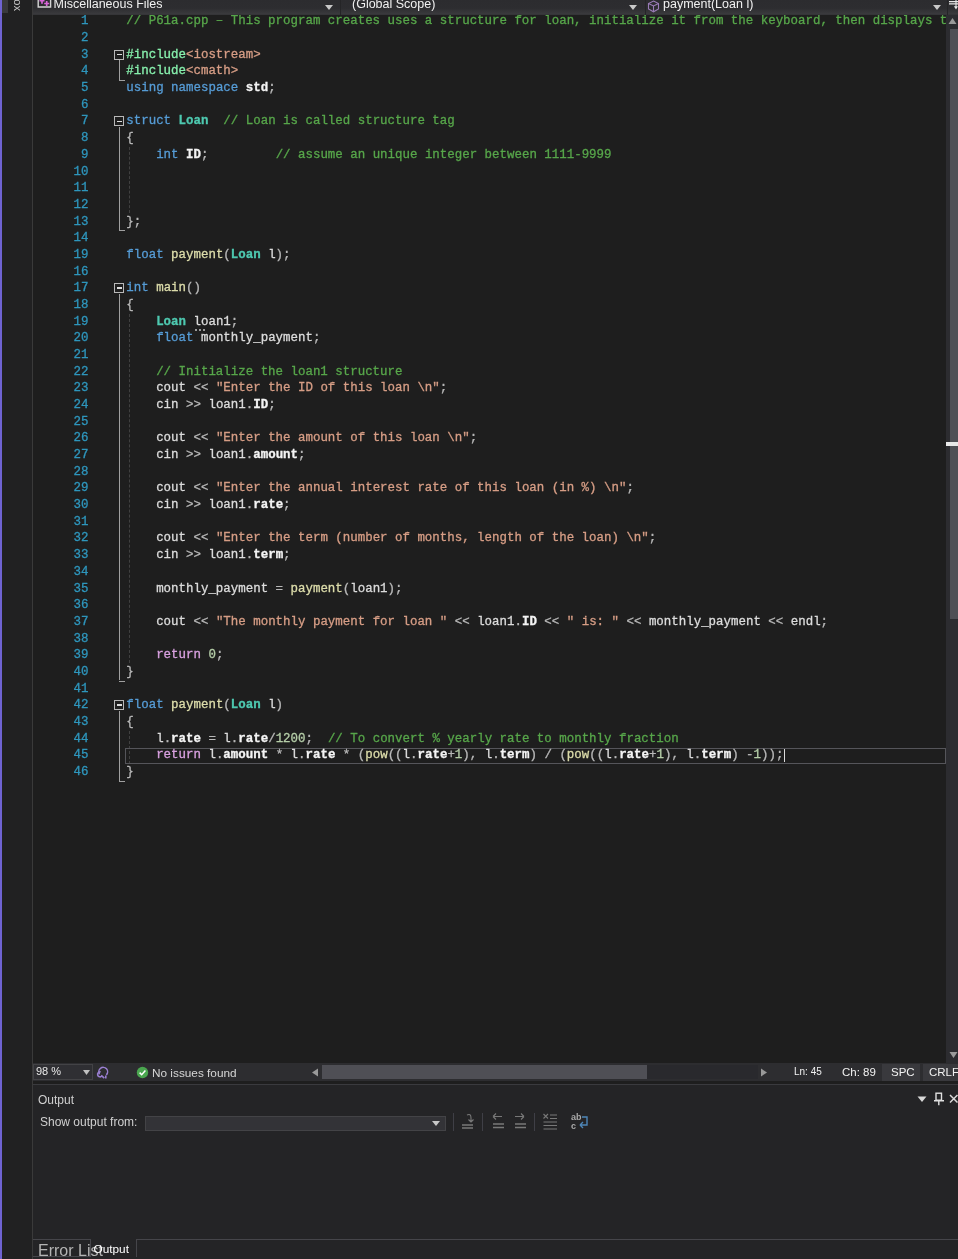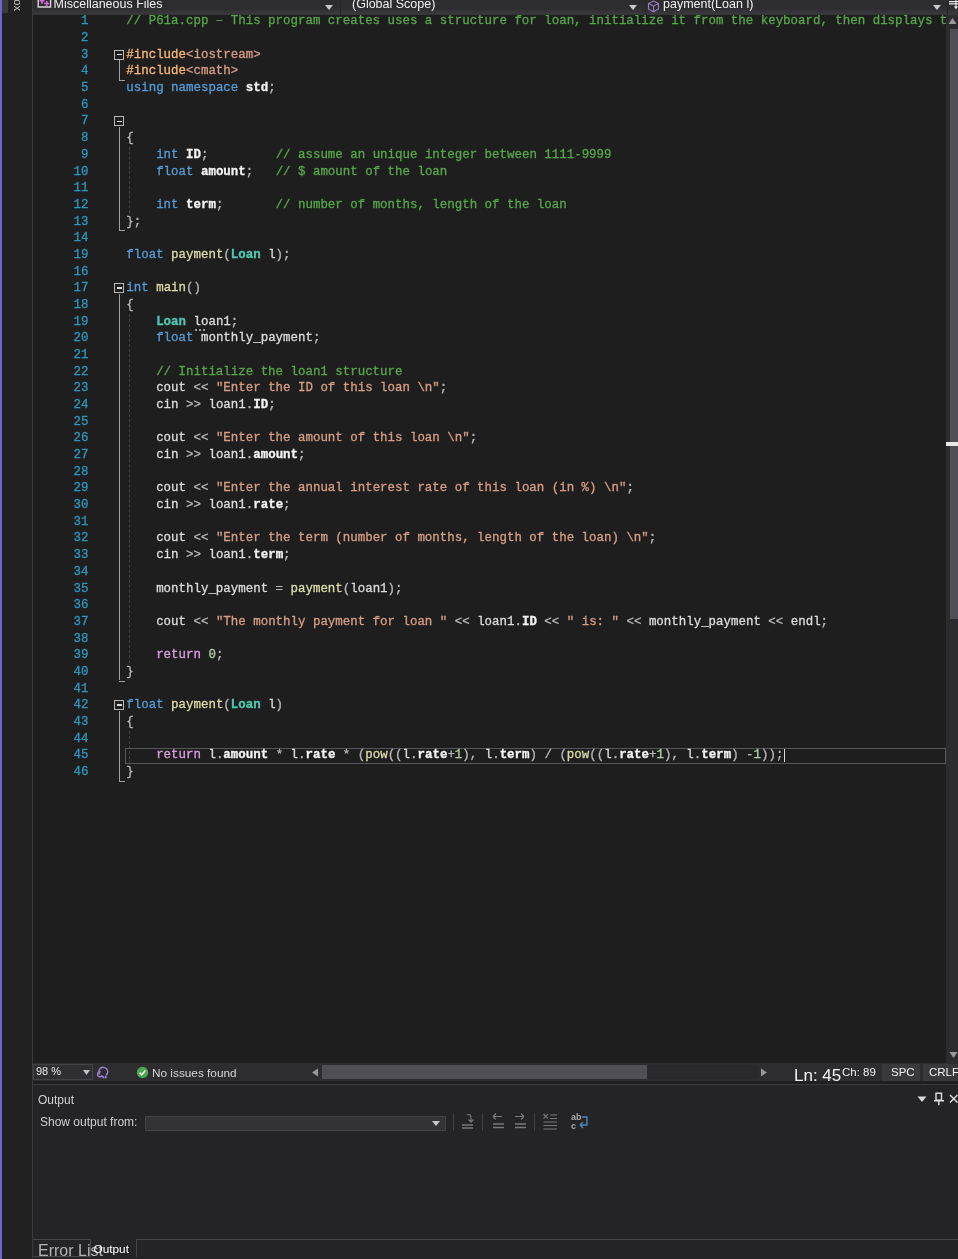--- a/index.html
+++ b/index.html
@@ -1,21 +1,21 @@
 <!DOCTYPE html>
 <html><head><meta charset="utf-8"><style>
 *{margin:0;padding:0;box-sizing:border-box}
 html,body{width:958px;height:1259px;background:#1e1e1e;overflow:hidden;position:relative}
 .abs{position:absolute}
 body{font-family:"Liberation Sans",sans-serif}
 .mono{font-family:"Liberation Mono",monospace;-webkit-text-stroke:0.3px;font-size:12.45px;line-height:16.68px}
 .cd{position:absolute;left:126.3px;white-space:pre;height:16.68px}
 .ln{position:absolute;left:33px;width:55.5px;text-align:right;color:#2e96bd;height:16.68px}
 .c{color:#57a64a}.k{color:#569cd6}.s{color:#d69d85}.t{color:#4ec9b0;font-weight:bold}.f{color:#dcdcaa}
-.m{color:#f4f4f4;font-weight:bold}.n{color:#b5cea8}.o{color:#b8b8b8}.v{color:#dcdcdc}.pp{color:#fdba74}.p{color:#d8a0df}
+.m{color:#f4f4f4;font-weight:bold}.n{color:#b5cea8}.o{color:#b8b8b8}.v{color:#dcdcdc}.pp{color:#86efac}.p{color:#d8a0df}
 .ui{color:#f1f1f1;font-size:12.5px}
 </style></head><body>
 <div class="abs" style="left:0;top:0;width:946px;height:1063px;overflow:hidden">
 <div class="abs" style="left:129.3px;top:146.79px;width:0;height:66.7px;border-left:1px dashed #404040"></div>
 <div class="abs" style="left:129.3px;top:313.63px;width:0;height:349.8px;border-left:1px dashed #404040"></div>
 <div class="abs" style="left:129.3px;top:730.63px;width:0;height:33.3px;border-left:1px dashed #404040"></div>
 <div class="abs" style="left:119.3px;top:60.07px;width:1px;height:20.0px;background:#a0a0a0"></div>
 <div class="abs" style="left:119.3px;top:80.10px;width:5.5px;height:1px;background:#a0a0a0"></div>
 <div class="abs" style="left:119.3px;top:126.86px;width:1px;height:103.3px;background:#a0a0a0"></div>
 <div class="abs" style="left:119.3px;top:230.21px;width:5.5px;height:1px;background:#a0a0a0"></div>
@@ -36,29 +36,28 @@
 <div class="cd mono" style="top:13.40px"><span class="c">// P61a.cpp – This program creates uses a structure for loan, initialize it from the keyboard, then displays the monthly payment</span></div>
 <div class="ln mono" style="top:30.08px">2</div>
 <div class="ln mono" style="top:46.76px">3</div>
 <div class="cd mono" style="top:46.76px"><span class="pp">#include</span><span class="s">&lt;iostream&gt;</span></div>
 <div class="ln mono" style="top:63.44px">4</div>
 <div class="cd mono" style="top:63.44px"><span class="pp">#include</span><span class="s">&lt;cmath&gt;</span></div>
 <div class="ln mono" style="top:80.12px">5</div>
 <div class="cd mono" style="top:80.12px"><span class="k">using</span> <span class="k">namespace</span> <span class="m">std</span><span class="o">;</span></div>
 <div class="ln mono" style="top:96.80px">6</div>
 <div class="ln mono" style="top:113.48px">7</div>
+<div class="cd mono" style="top:113.48px"><span class="k">struct</span> <span class="t">Loan</span>  <span class="c">// Loan is called structure tag</span></div>
 <div class="ln mono" style="top:130.16px">8</div>
 <div class="cd mono" style="top:130.16px"><span class="o">{</span></div>
 <div class="ln mono" style="top:146.84px">9</div>
 <div class="cd mono" style="top:146.84px">    <span class="k">int</span> <span class="m">ID</span><span class="o">;</span>         <span class="c">// assume an unique integer between 1111-9999</span></div>
 <div class="ln mono" style="top:163.52px">10</div>
-<div class="cd mono" style="top:163.52px">    <span class="k">float</span> <span class="m">amount</span><span class="o">;</span>   <span class="c">// $ amount of the loan</span></div>
 <div class="ln mono" style="top:180.20px">11</div>
 <div class="ln mono" style="top:196.88px">12</div>
-<div class="cd mono" style="top:196.88px">    <span class="k">int</span> <span class="m">term</span><span class="o">;</span>       <span class="c">// number of months, length of the loan</span></div>
 <div class="ln mono" style="top:213.56px">13</div>
 <div class="cd mono" style="top:213.56px"><span class="o">};</span></div>
 <div class="ln mono" style="top:230.24px">14</div>
 <div class="ln mono" style="top:246.92px">19</div>
 <div class="cd mono" style="top:246.92px"><span class="k">float</span> <span class="f">payment</span><span class="o">(</span><span class="t">Loan</span> <span class="v">l</span><span class="o">);</span></div>
 <div class="ln mono" style="top:263.60px">16</div>
 <div class="ln mono" style="top:280.28px">17</div>
 <div class="cd mono" style="top:280.28px"><span class="k">int</span> <span class="f">main</span><span class="o">()</span></div>
 <div class="ln mono" style="top:296.96px">18</div>
 <div class="cd mono" style="top:296.96px"><span class="o">{</span></div>
@@ -98,20 +97,21 @@
 <div class="ln mono" style="top:647.24px">39</div>
 <div class="cd mono" style="top:647.24px">    <span class="p">return</span> <span class="n">0</span><span class="o">;</span></div>
 <div class="ln mono" style="top:663.92px">40</div>
 <div class="cd mono" style="top:663.92px"><span class="o">}</span></div>
 <div class="ln mono" style="top:680.60px">41</div>
 <div class="ln mono" style="top:697.28px">42</div>
 <div class="cd mono" style="top:697.28px"><span class="k">float</span> <span class="f">payment</span><span class="o">(</span><span class="t">Loan</span> <span class="v">l</span><span class="o">)</span></div>
 <div class="ln mono" style="top:713.96px">43</div>
 <div class="cd mono" style="top:713.96px"><span class="o">{</span></div>
 <div class="ln mono" style="top:730.64px">44</div>
+<div class="cd mono" style="top:730.64px">    <span class="v">l</span><span class="o">.</span><span class="m">rate</span> <span class="o">=</span> <span class="v">l</span><span class="o">.</span><span class="m">rate</span><span class="o">/</span><span class="n">1200</span><span class="o">;</span>  <span class="c">// To convert % yearly rate to monthly fraction</span></div>
 <div class="ln mono" style="top:747.32px">45</div>
 <div class="cd mono" style="top:747.32px">    <span class="p">return</span> <span class="v">l</span><span class="o">.</span><span class="m">amount</span> <span class="o">*</span> <span class="v">l</span><span class="o">.</span><span class="m">rate</span> <span class="o">*</span> <span class="o">(</span><span class="f">pow</span><span class="o">((</span><span class="v">l</span><span class="o">.</span><span class="m">rate</span><span class="o">+</span><span class="n">1</span><span class="o">),</span> <span class="v">l</span><span class="o">.</span><span class="m">term</span><span class="o">)</span> <span class="o">/</span> <span class="o">(</span><span class="f">pow</span><span class="o">((</span><span class="v">l</span><span class="o">.</span><span class="m">rate</span><span class="o">+</span><span class="n">1</span><span class="o">),</span> <span class="v">l</span><span class="o">.</span><span class="m">term</span><span class="o">)</span> <span class="o">-</span><span class="n">1</span><span class="o">));</span></div>
 <div class="ln mono" style="top:764.00px">46</div>
 <div class="cd mono" style="top:764.00px"><span class="o">}</span></div>
 <div class="abs" style="left:194.5px;top:328.95px;width:2px;height:2px;background:#9a9a9a"></div>
 <div class="abs" style="left:198.5px;top:328.95px;width:2px;height:2px;background:#9a9a9a"></div>
 <div class="abs" style="left:202.5px;top:328.95px;width:2px;height:2px;background:#9a9a9a"></div>
 <div class="abs" style="left:783.6px;top:748.86px;width:1.5px;height:13.5px;background:#dcdcdc"></div>
 </div>
 <div class="abs" style="left:33px;top:0;width:925px;height:15px;background:linear-gradient(180deg,#2c2c2f 0%,#2d2d30 55%,#39393c 90%,#333336 100%)">
@@ -171,21 +171,21 @@
   </svg>
 <div class="abs" style="left:152px;top:1065.5px;color:#d6d6d6;font-size:11.8px">No issues found</div>
 <svg class="abs" style="left:311px;top:1068px" width="8" height="9">
     <path d="M7 0.5 L7 8.5 L1 4.5 Z" fill="#999999"></path>
   </svg>
 <div class="abs" style="left:322px;top:1065px;width:436px;height:14px;background:#29292d"></div>
 <div class="abs" style="left:322px;top:1065px;width:325px;height:14px;background:#4f4f55"></div>
 <svg class="abs" style="left:760px;top:1068px" width="8" height="9">
     <path d="M1 0.5 L1 8.5 L7 4.5 Z" fill="#999999"></path>
   </svg>
-<div class="abs" style="left:794px;top:1066px;color:#f1f1f1;font-size:17px">Ln: 45</div>
+<div class="abs" style="left:794px;top:1066px;color:#f1f1f1;font-size:10px">Ln: 45</div>
 <div class="abs" style="left:842px;top:1066px;color:#f1f1f1;font-size:11.5px">Ch: 89</div>
 <div class="abs" style="left:882px;top:1063.5px;width:38px;height:17.5px;background:#39393d"></div>
 <div class="abs" style="left:891px;top:1066px;color:#f1f1f1;font-size:11.5px">SPC</div>
 <div class="abs" style="left:922.5px;top:1063.5px;width:35.5px;height:17.5px;background:#39393d"></div>
 <div class="abs" style="left:929px;top:1066px;color:#f1f1f1;font-size:11.5px">CRLF</div>
 <div class="abs" style="left:2px;top:1084px;width:956px;height:156px;background:#242426;border-top:1px solid #3a3a3e"></div>
 <div class="abs" style="left:38px;top:1092.5px;color:#d0d0d0;font-size:12px">Output</div>
 <svg class="abs" style="left:917px;top:1096px" width="10" height="7">
     <path d="M0.5 0.5 L9.5 0.5 L5 6 Z" fill="#d8d8d8"></path>
   </svg>

